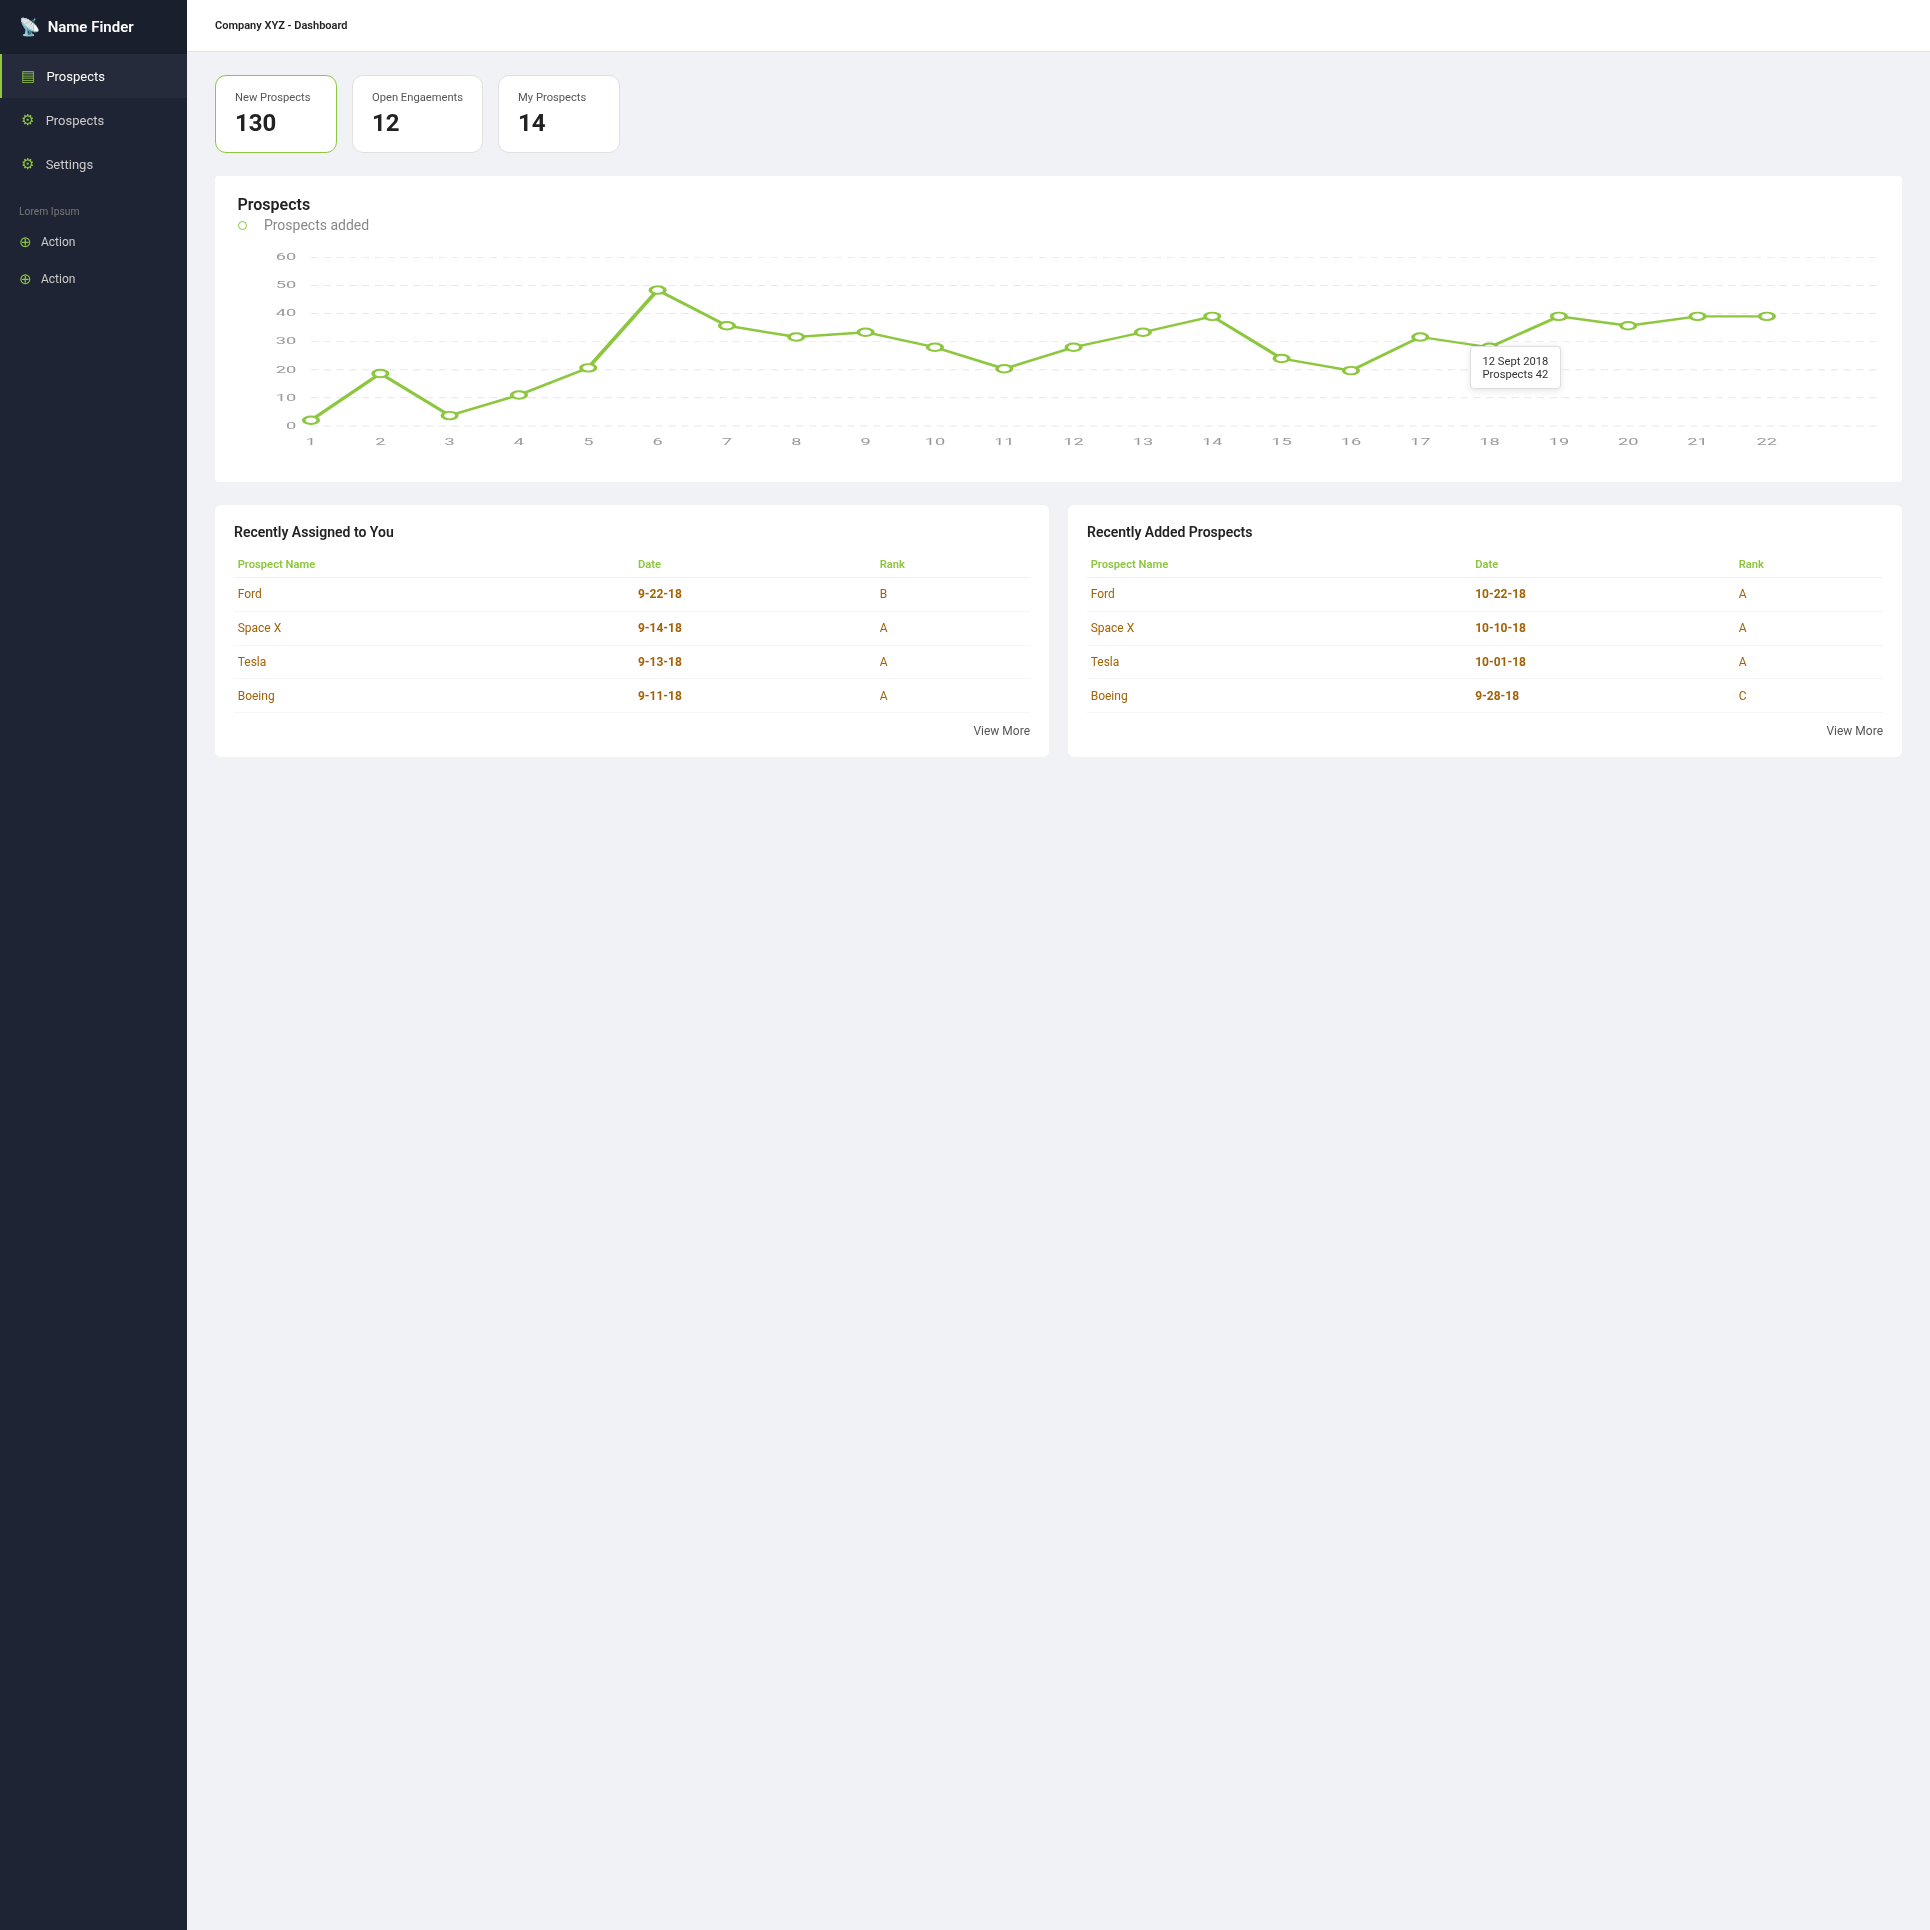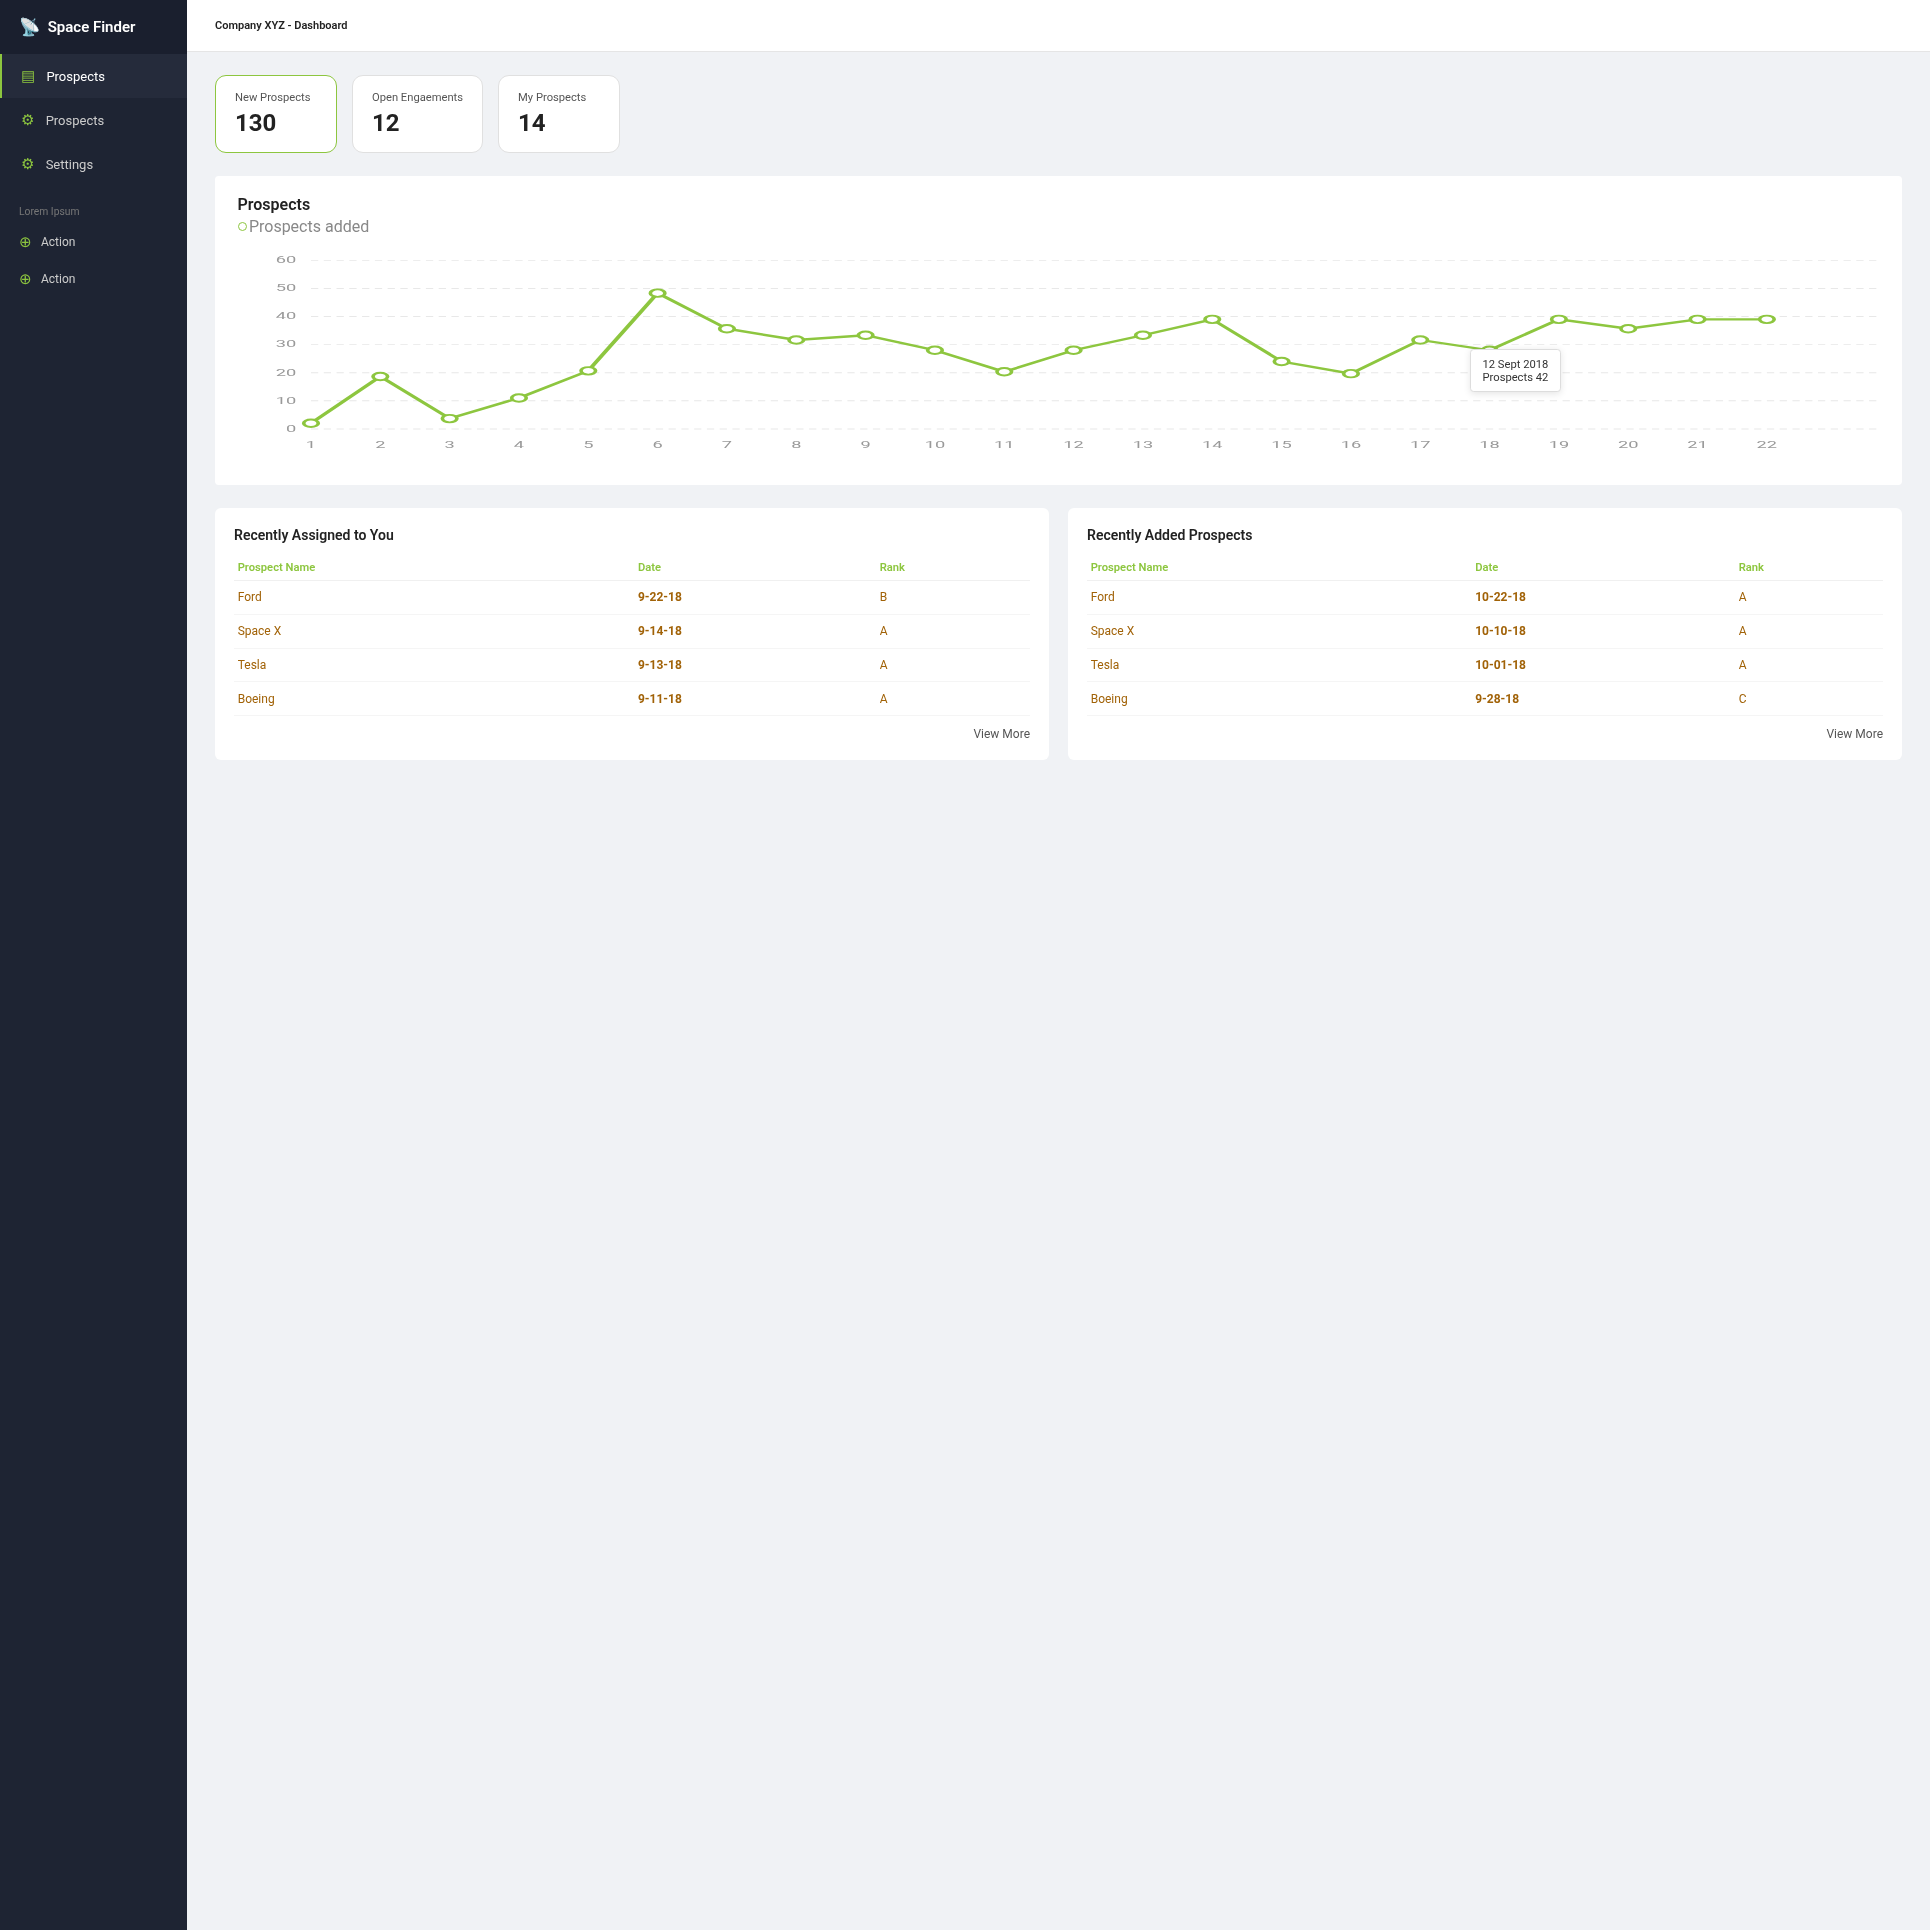--- a/index.html
+++ b/index.html
@@ -117,25 +117,25 @@
       padding: 19px 22.5px;
       margin-bottom: 22.5px;
     }
     .chart-title {
       font-size: 16px;
       font-weight: 600;
       color: #222;
       margin-bottom: 3.7px;
     }
     .chart-subtitle {
-      font-size: 16px;
+      font-size: 14px;
       color: #888;
       display: flex;
       align-items: center;
-      gap: 2px;
+      gap: 17px;
       margin-bottom: 15px;
     }
     .chart-dot {
       width: 9.4px;
       height: 9.4px;
       border-radius: 50%;
       border: 1.9px solid #8dc63f;
       background: #fff;
       display: inline-block;
     }
@@ -206,21 +206,21 @@
     }
 
     svg.line-chart { overflow: visible; }
   </style>
 </head>
 <body>
 
 <nav class="sidebar">
   <div class="sidebar-logo">
     <span class="logo-icon">📡</span>
-    <span>Space Finder</span>
+    <span>Name Finder</span>
   </div>
 
   <div class="nav-item active">
     <span class="nav-icon">▤</span>
     <span>Prospects</span>
   </div>
   <div class="nav-item">
     <span class="nav-icon">⚙</span>
     <span>Prospects</span>
   </div>

